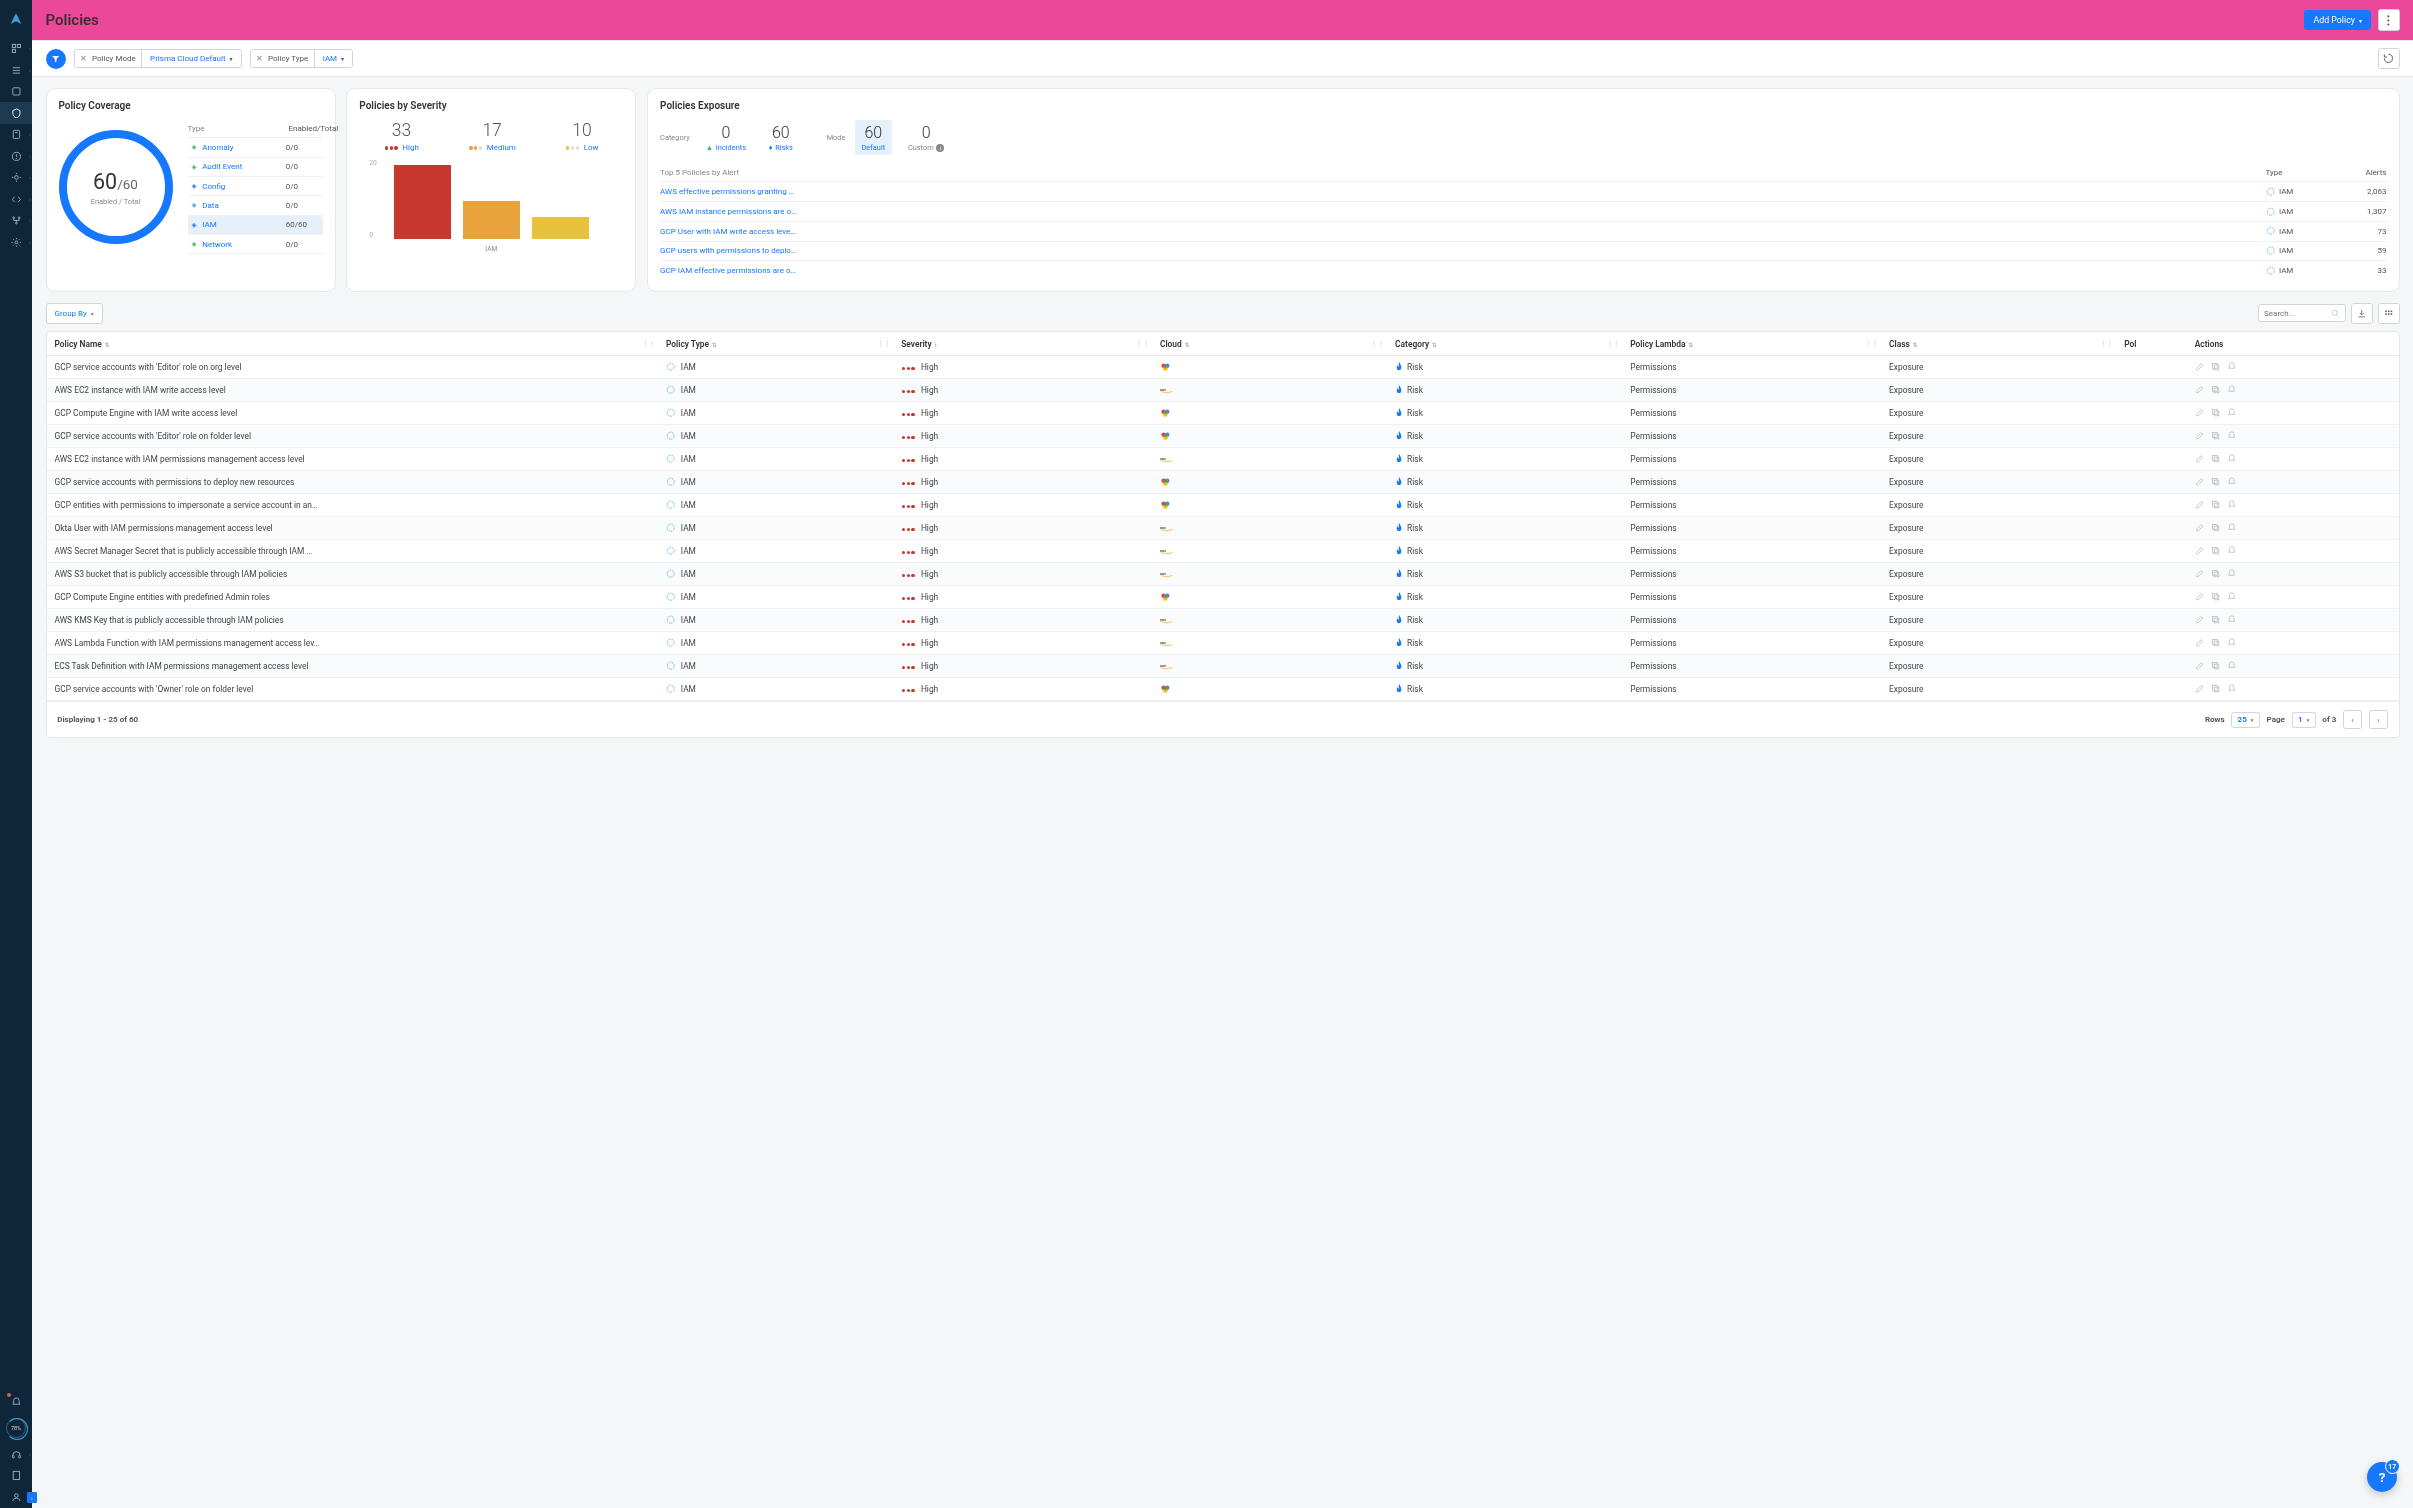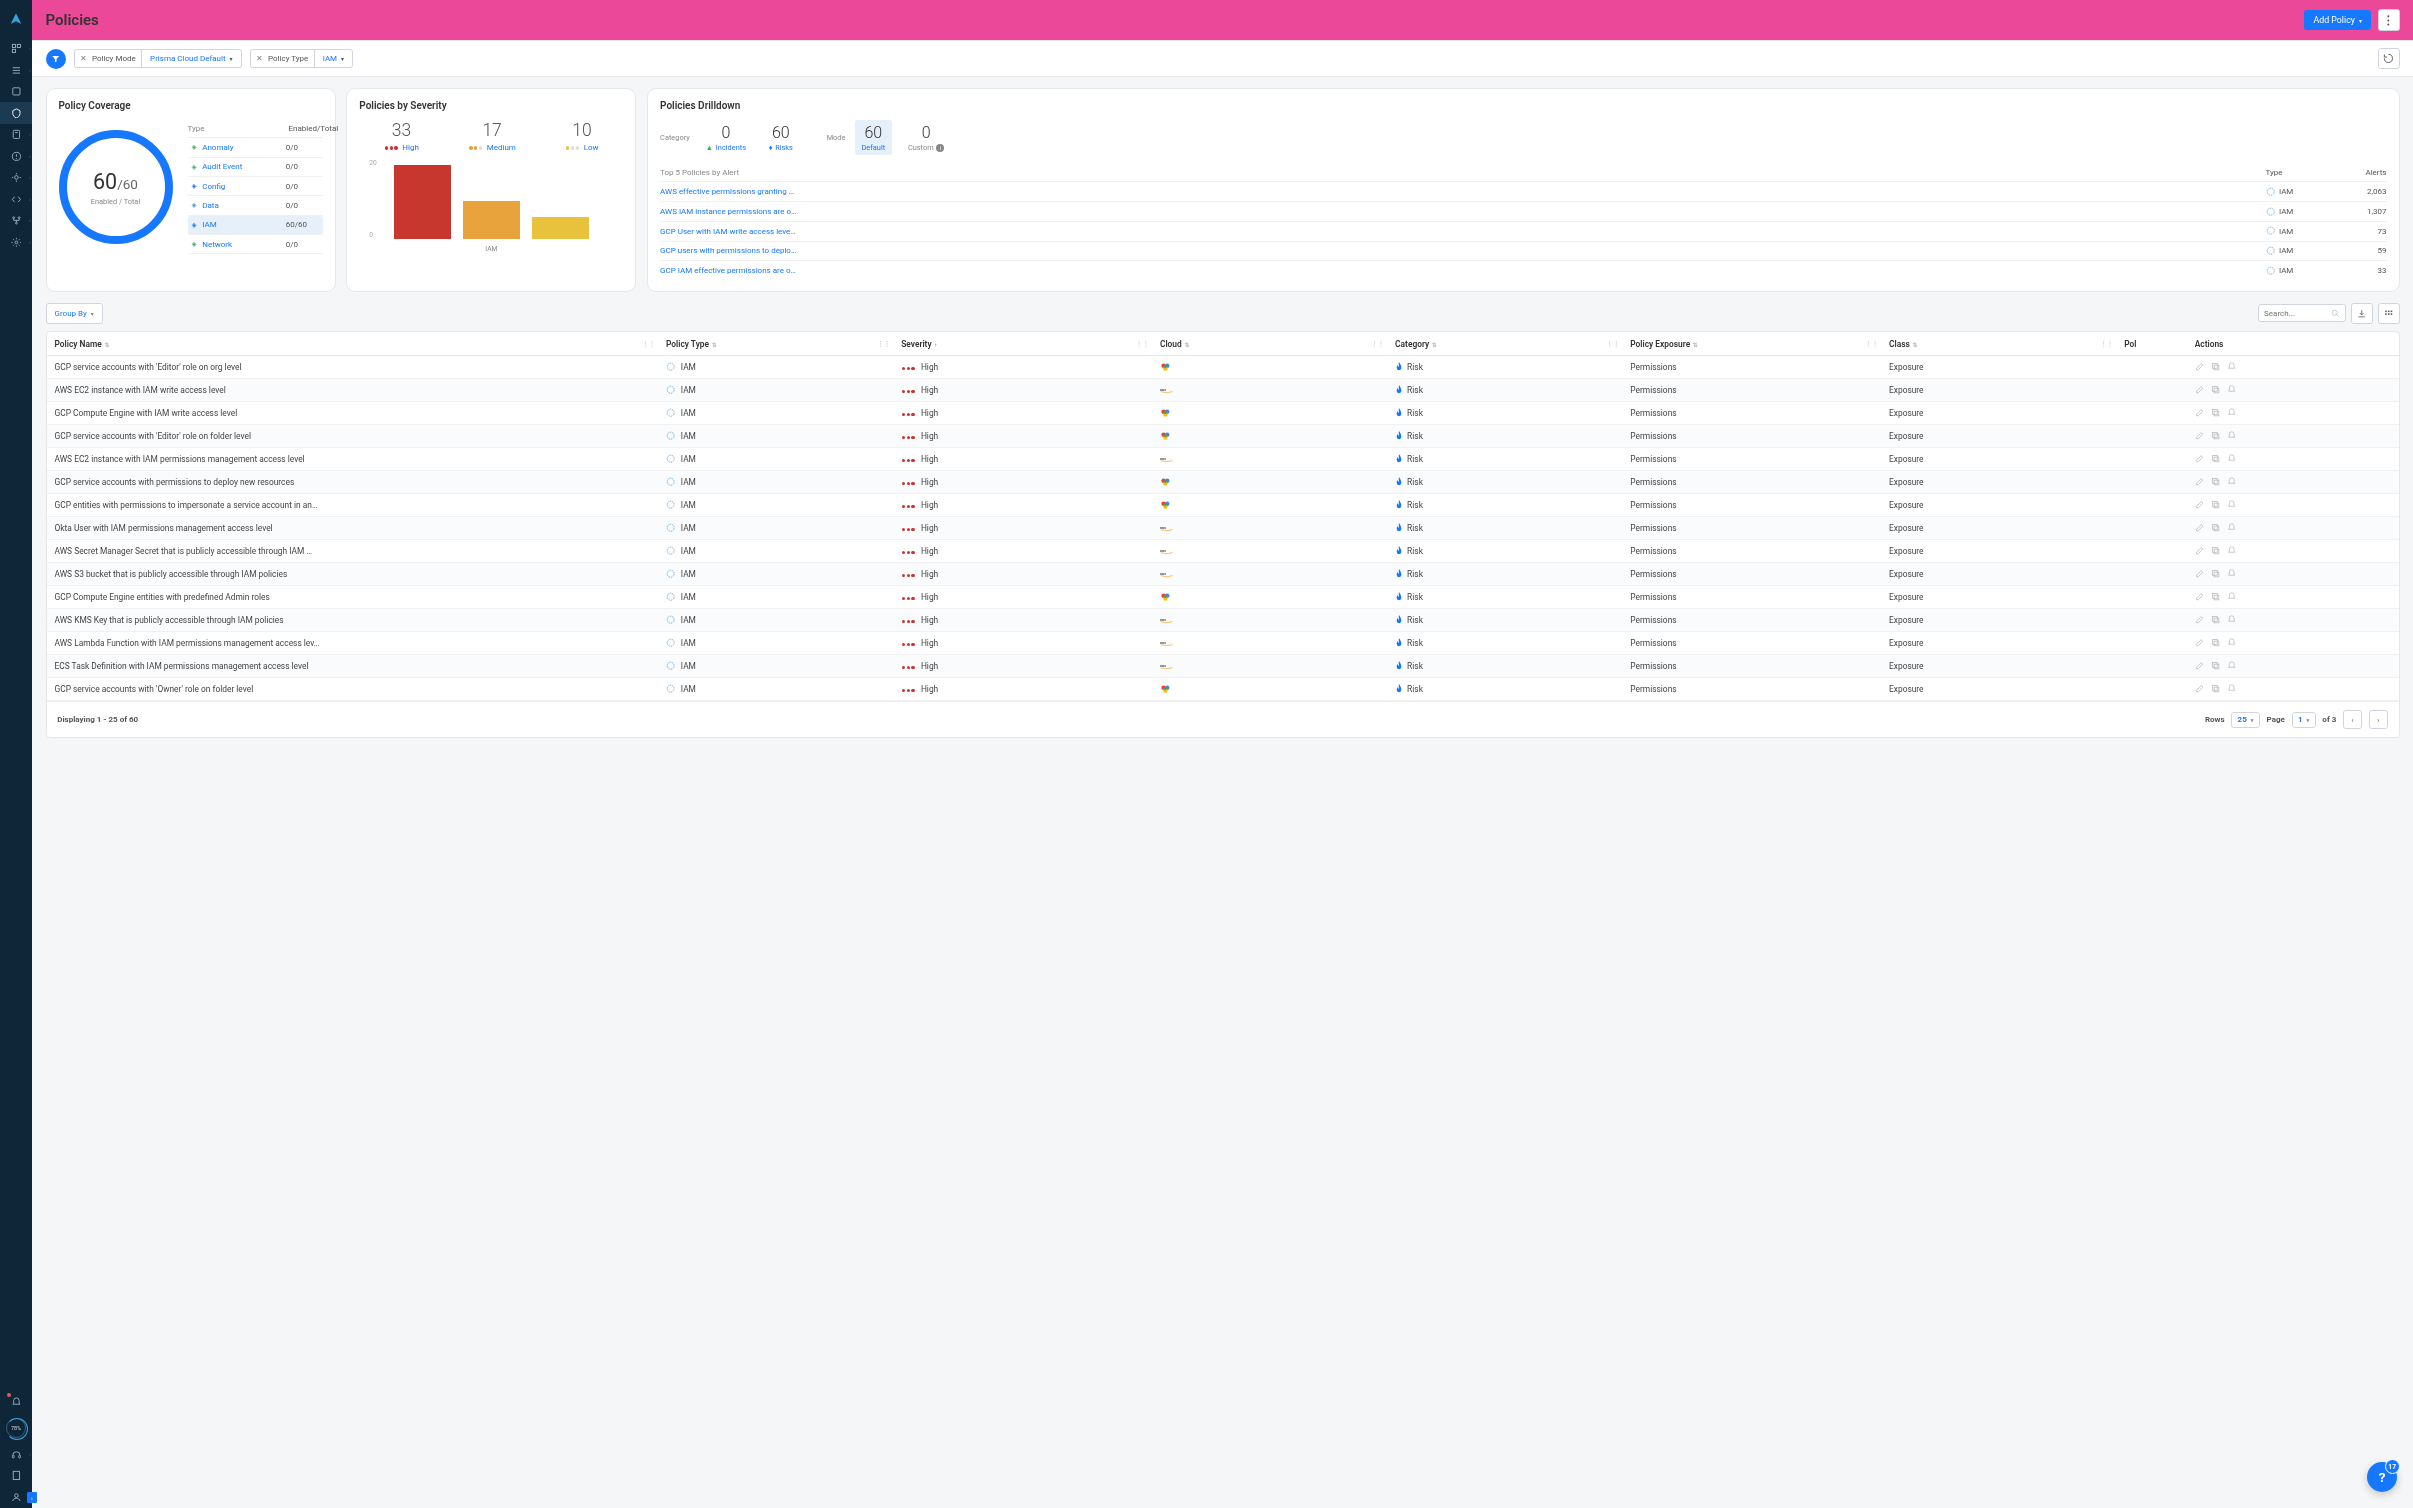--- a/index.html
+++ b/index.html
@@ -367,21 +367,21 @@
                 <div class="bar high" style="height: 74px;"></div>
                 <div class="bar med" style="height: 38px;"></div>
                 <div class="bar low" style="height: 22.4px;"></div>
               </div>
             <div class="xlabel">IAM</div>
           </div>
         </div>
       </div>
 
       <div class="card">
-        <h2>Policies Drilldown</h2>
+        <h2>Policies Exposure</h2>
         <div class="drill-body">
           <div class="metrics">
             <div class="metric-group">
               <div class="glabel">Category</div>
               <div class="metric">
                 <div class="num">0</div>
                 <div class="lbl">
                     <span style="color:#3aae62;">▲</span>
                     <span>Incidents</span>
                   </div>
@@ -494,21 +494,21 @@
 
     <div class="table-wrap">
       <table class="data">
         <thead>
             <tr>
           <th style="width:26%;"><span>Policy Name</span><span class="sort">⇅</span><span class="grip">⋮⋮</span></th>
           <th style="width:10%;"><span>Policy Type</span><span class="sort">⇅</span><span class="grip">⋮⋮</span></th>
           <th style="width:11%;"><span>Severity</span><span class="sort active">↑</span><span class="grip">⋮⋮</span></th>
           <th style="width:10%;"><span>Cloud</span><span class="sort">⇅</span><span class="grip">⋮⋮</span></th>
           <th style="width:10%;"><span>Category</span><span class="sort">⇅</span><span class="grip">⋮⋮</span></th>
-          <th style="width:11%;"><span>Policy Exposure</span><span class="sort">⇅</span><span class="grip">⋮⋮</span></th>
+          <th style="width:11%;"><span>Policy Lambda</span><span class="sort">⇅</span><span class="grip">⋮⋮</span></th>
           <th style="width:10%;"><span>Class</span><span class="sort">⇅</span><span class="grip">⋮⋮</span></th>
           <th style="width:3%;"><span>Pol</span></th>
           <th><span>Actions</span></th>
         </tr>
           </thead>
         <tbody id="table-body">
             <tr>
     <td>GCP service accounts with 'Editor' role on org level</td>
     <td>
                 <div class="cell-iam"><svg width="9.4" height="9.4" viewBox="0 0 24 24" fill="none" stroke="#3b9ed8" stroke-width="2">

